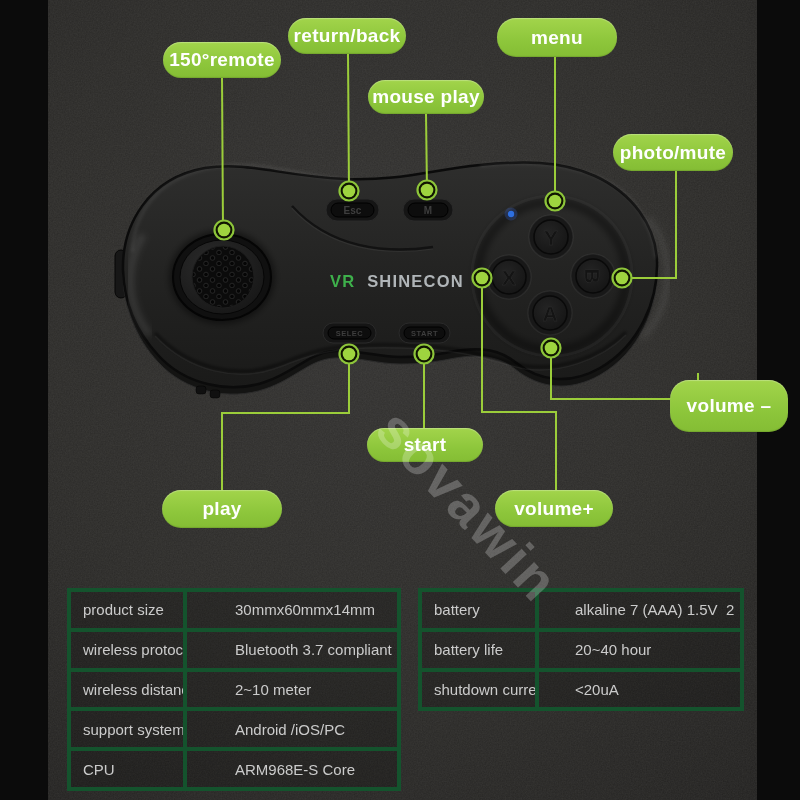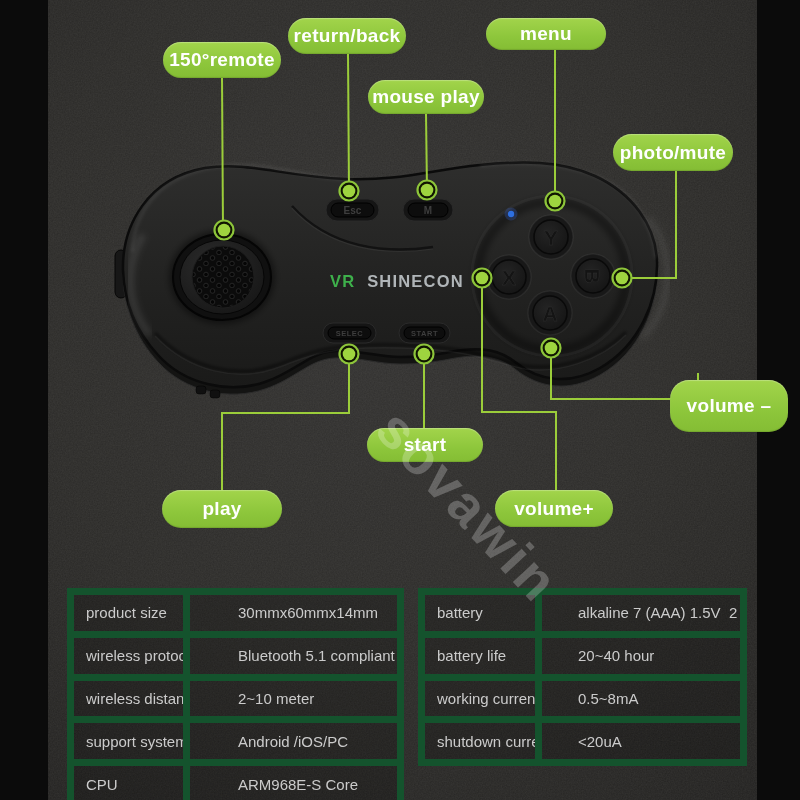--- a/index.html
+++ b/index.html
@@ -14,42 +14,42 @@
   .pill{
     position:absolute;z-index:3;display:flex;align-items:center;justify-content:center;
     border-radius:19px;color:#fff;font-weight:bold;font-size:19px;letter-spacing:.3px;
     background:linear-gradient(180deg,#a2d44b 0%,#8dc63b 60%,#84bd34 100%);
     box-shadow:inset 0 1px 1px rgba(255,255,255,.28), inset 0 -1px 1px rgba(0,0,0,.12);
     white-space:nowrap;
   }
   .c-360remote {left:163px;top:42px; width:118px;height:36px;}
   .c-returnback{left:288px;top:18px; width:118px;height:36px;text-align:center;}
   .c-mousemode{left:368px;top:80px; width:116px;height:34px;}
-  .c-menu     {left:486px;top:18px; width:120px;height:32px;}
+  .c-menu     {left:497px;top:18px; width:120px;height:39px;}
   .c-photomute{left:613px;top:134px;width:120px;height:37px;}
   .c-volminus {left:670px;top:335px;width:118px;height:52px;margin-top:45px;}
   .c-start    {left:367px;top:428px;width:116px;height:34px;}
   .c-play     {left:162px;top:490px;width:120px;height:38px;}
   .c-volplus  {left:495px;top:490px;width:118px;height:37px;}
 
   
   .watermark{
     position:absolute;z-index:5;left:318px;top:476px;width:300px;height:60px;
     display:flex;align-items:center;justify-content:center;
     transform:rotate(47deg);transform-origin:center;
     font-size:55px;font-weight:bold;letter-spacing:3px;
     color:rgba(255,255,255,.24);pointer-events:none;
   }
 
   
   .spec{
     position:absolute;z-index:2;border-collapse:collapse;table-layout:fixed;
     color:#cbcbcb;font-size:15px;background:rgba(0,0,0,.18);
   }
-  .spec td{border:7px solid #14532d;height:33.8px;overflow:hidden;white-space:pre;}
+  .spec td{border:4px solid #14532d;height:33.8px;overflow:hidden;white-space:pre;}
   .spec td.k{padding-left:12px;}
   .spec-left {left:67px; top:588px;width:330px;}
   .spec-right{left:418px;top:588px;width:322px;}
   .spec-left  td.v{padding-left:48px;margin-top:16px;}
   .spec-right td.v{padding-left:36px;}
 
   
   .cline{fill:none;stroke:#9bcd3a;stroke-width:2px;}
   .mo{fill:#101501;stroke:#8dc53a;stroke-width:2.2px;}
   .mi{fill:#9ed43f;}
@@ -264,21 +264,21 @@
         <col style="width:116px">
         <col style="width:214px">
       </colgroup>
   <tbody>
     <tr>
       <td class="k">product size</td>
       <td class="v">30mmx60mmx14mm</td>
     </tr>
     <tr>
       <td class="k">wireless protocol</td>
-      <td class="v">Bluetooth 5.1 compliant</td>
+      <td class="v">Bluetooth 3.7 compliant</td>
     </tr>
     <tr>
       <td class="k">wireless distance</td>
       <td class="v">2~10 meter</td>
     </tr>
     <tr>
       <td class="k">support system</td>
       <td class="v">Android /iOS/PC</td>
     </tr>
     <tr>
@@ -296,23 +296,19 @@
   <tbody>
     <tr>
       <td class="k">battery</td>
       <td class="v">alkaline 7 (AAA) 1.5V  2</td>
     </tr>
     <tr>
       <td class="k">battery life</td>
       <td class="v">20~40 hour</td>
     </tr>
     <tr>
-      <td class="k">working current</td>
-      <td class="v">0.5~8mA</td>
-    </tr>
-    <tr>
       <td class="k">shutdown current</td>
       <td class="v">&lt;20uA</td>
     </tr>
   </tbody>
 </table>
 
 </div>
 
 </body></html>

